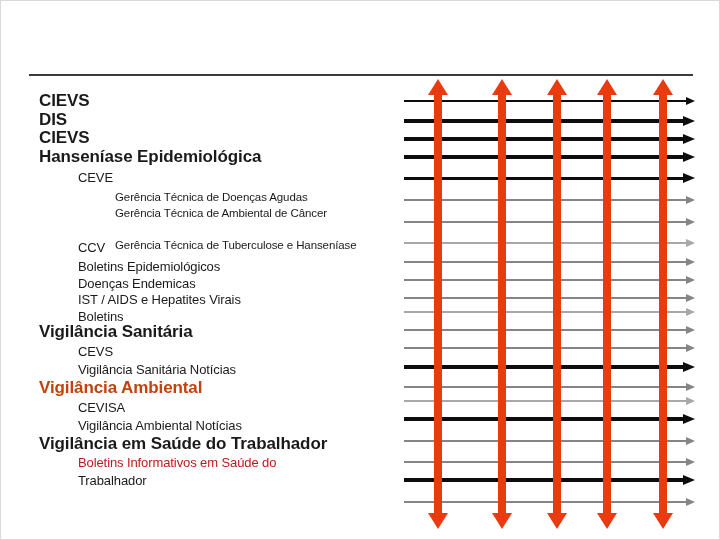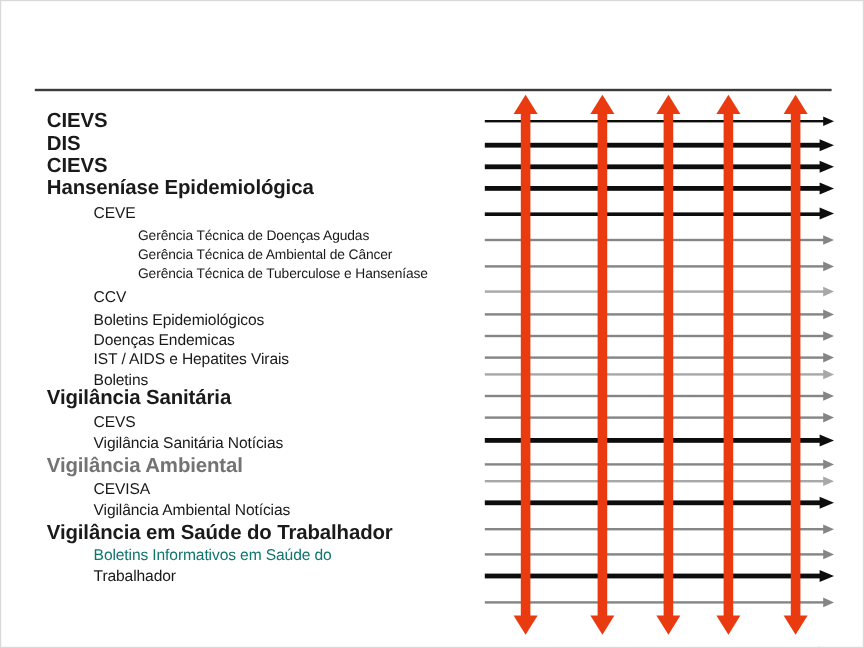--- a/index.html
+++ b/index.html
@@ -62,34 +62,34 @@
 <div class="slide" id="slide" style="background: rgb(255, 255, 255);">
   <div class="rule" id="rule" style="border-top-color: rgb(59, 59, 59);"></div>
   <div id="list">
       <div class="item l0 b" style="top: 100px; color: rgb(26, 26, 26);">CIEVS</div>
       <div class="item l0 b" style="top: 119px; color: rgb(26, 26, 26);">DIS</div>
       <div class="item l0 b" style="top: 137px; color: rgb(26, 26, 26);">CIEVS</div>
       <div class="item l0 b" style="top: 156px; color: rgb(26, 26, 26);">Hanseníase Epidemiológica</div>
       <div class="item l1" style="top: 176px; color: rgb(26, 26, 26);">CEVE</div>
       <div class="item l2" style="top: 196px; color: rgb(26, 26, 26);">Gerência Técnica de Doenças Agudas</div>
       <div class="item l2" style="top: 212px; color: rgb(26, 26, 26);">Gerência Técnica de Ambiental de Câncer</div>
-      <div class="item l2" style="top: 228px; color: rgb(26, 26, 26);">Gerência Técnica de Tuberculose e Hanseníase</div>
+      <div class="item l2" style="top: 244px; color: rgb(26, 26, 26);">Gerência Técnica de Tuberculose e Hanseníase</div>
       <div class="item l1" style="top: 246px; color: rgb(26, 26, 26);">CCV</div>
       <div class="item l1" style="top: 265px; color: rgb(26, 26, 26);">Boletins Epidemiológicos</div>
       <div class="item l1" style="top: 282px; color: rgb(26, 26, 26);">Doenças Endemicas</div>
       <div class="item l1" style="top: 298px; color: rgb(26, 26, 26);">IST / AIDS e Hepatites Virais</div>
       <div class="item l1" style="top: 315px; color: rgb(26, 26, 26);">Boletins</div>
       <div class="item l0 b" style="top: 331px; color: rgb(26, 26, 26);">Vigilância Sanitária</div>
       <div class="item l1" style="top: 350px; color: rgb(26, 26, 26);">CEVS</div>
       <div class="item l1" style="top: 368px; color: rgb(26, 26, 26);">Vigilância Sanitária Notícias</div>
-      <div class="item l0 b" style="top: 387px; color: #737373;">Vigilância Ambiental</div>
+      <div class="item l0 b" style="top: 387px; color: #c2410c;">Vigilância Ambiental</div>
       <div class="item l1" style="top: 406px; color: rgb(26, 26, 26);">CEVISA</div>
       <div class="item l1" style="top: 424px; color: rgb(26, 26, 26);">Vigilância Ambiental Notícias</div>
       <div class="item l0 b" style="top: 443px; color: rgb(26, 26, 26);">Vigilância em Saúde do Trabalhador</div>
-      <div class="item l1" style="top: 461px; color: #0f766e;">Boletins Informativos em Saúde do</div>
+      <div class="item l1" style="top: 461px; color: #b91c1c;">Boletins Informativos em Saúde do</div>
       <div class="item l1" style="top: 479px; color: rgb(26, 26, 26);">Trabalhador</div>
     </div>
   <div id="arrows">
       <div class="harrow" style="left: 403px; top: 99px; width: 284px; height: 2px; background: rgb(13, 13, 13);"></div>
       <div class="hhead" style="left: 685px; top: 96px; border-top: 4px solid transparent; border-bottom: 4px solid transparent; border-left: 9px solid rgb(13, 13, 13);"></div>
       <div class="harrow" style="left: 403px; top: 118px; width: 281px; height: 4px; background: rgb(13, 13, 13);"></div>
       <div class="hhead" style="left: 682px; top: 114.5px; border-top: 5.5px solid transparent; border-bottom: 5.5px solid transparent; border-left: 12px solid rgb(13, 13, 13);"></div>
       <div class="harrow" style="left: 403px; top: 136px; width: 281px; height: 4px; background: rgb(13, 13, 13);"></div>
       <div class="hhead" style="left: 682px; top: 132.5px; border-top: 5.5px solid transparent; border-bottom: 5.5px solid transparent; border-left: 12px solid rgb(13, 13, 13);"></div>
       <div class="harrow" style="left: 403px; top: 154px; width: 281px; height: 4px; background: rgb(13, 13, 13);"></div>

